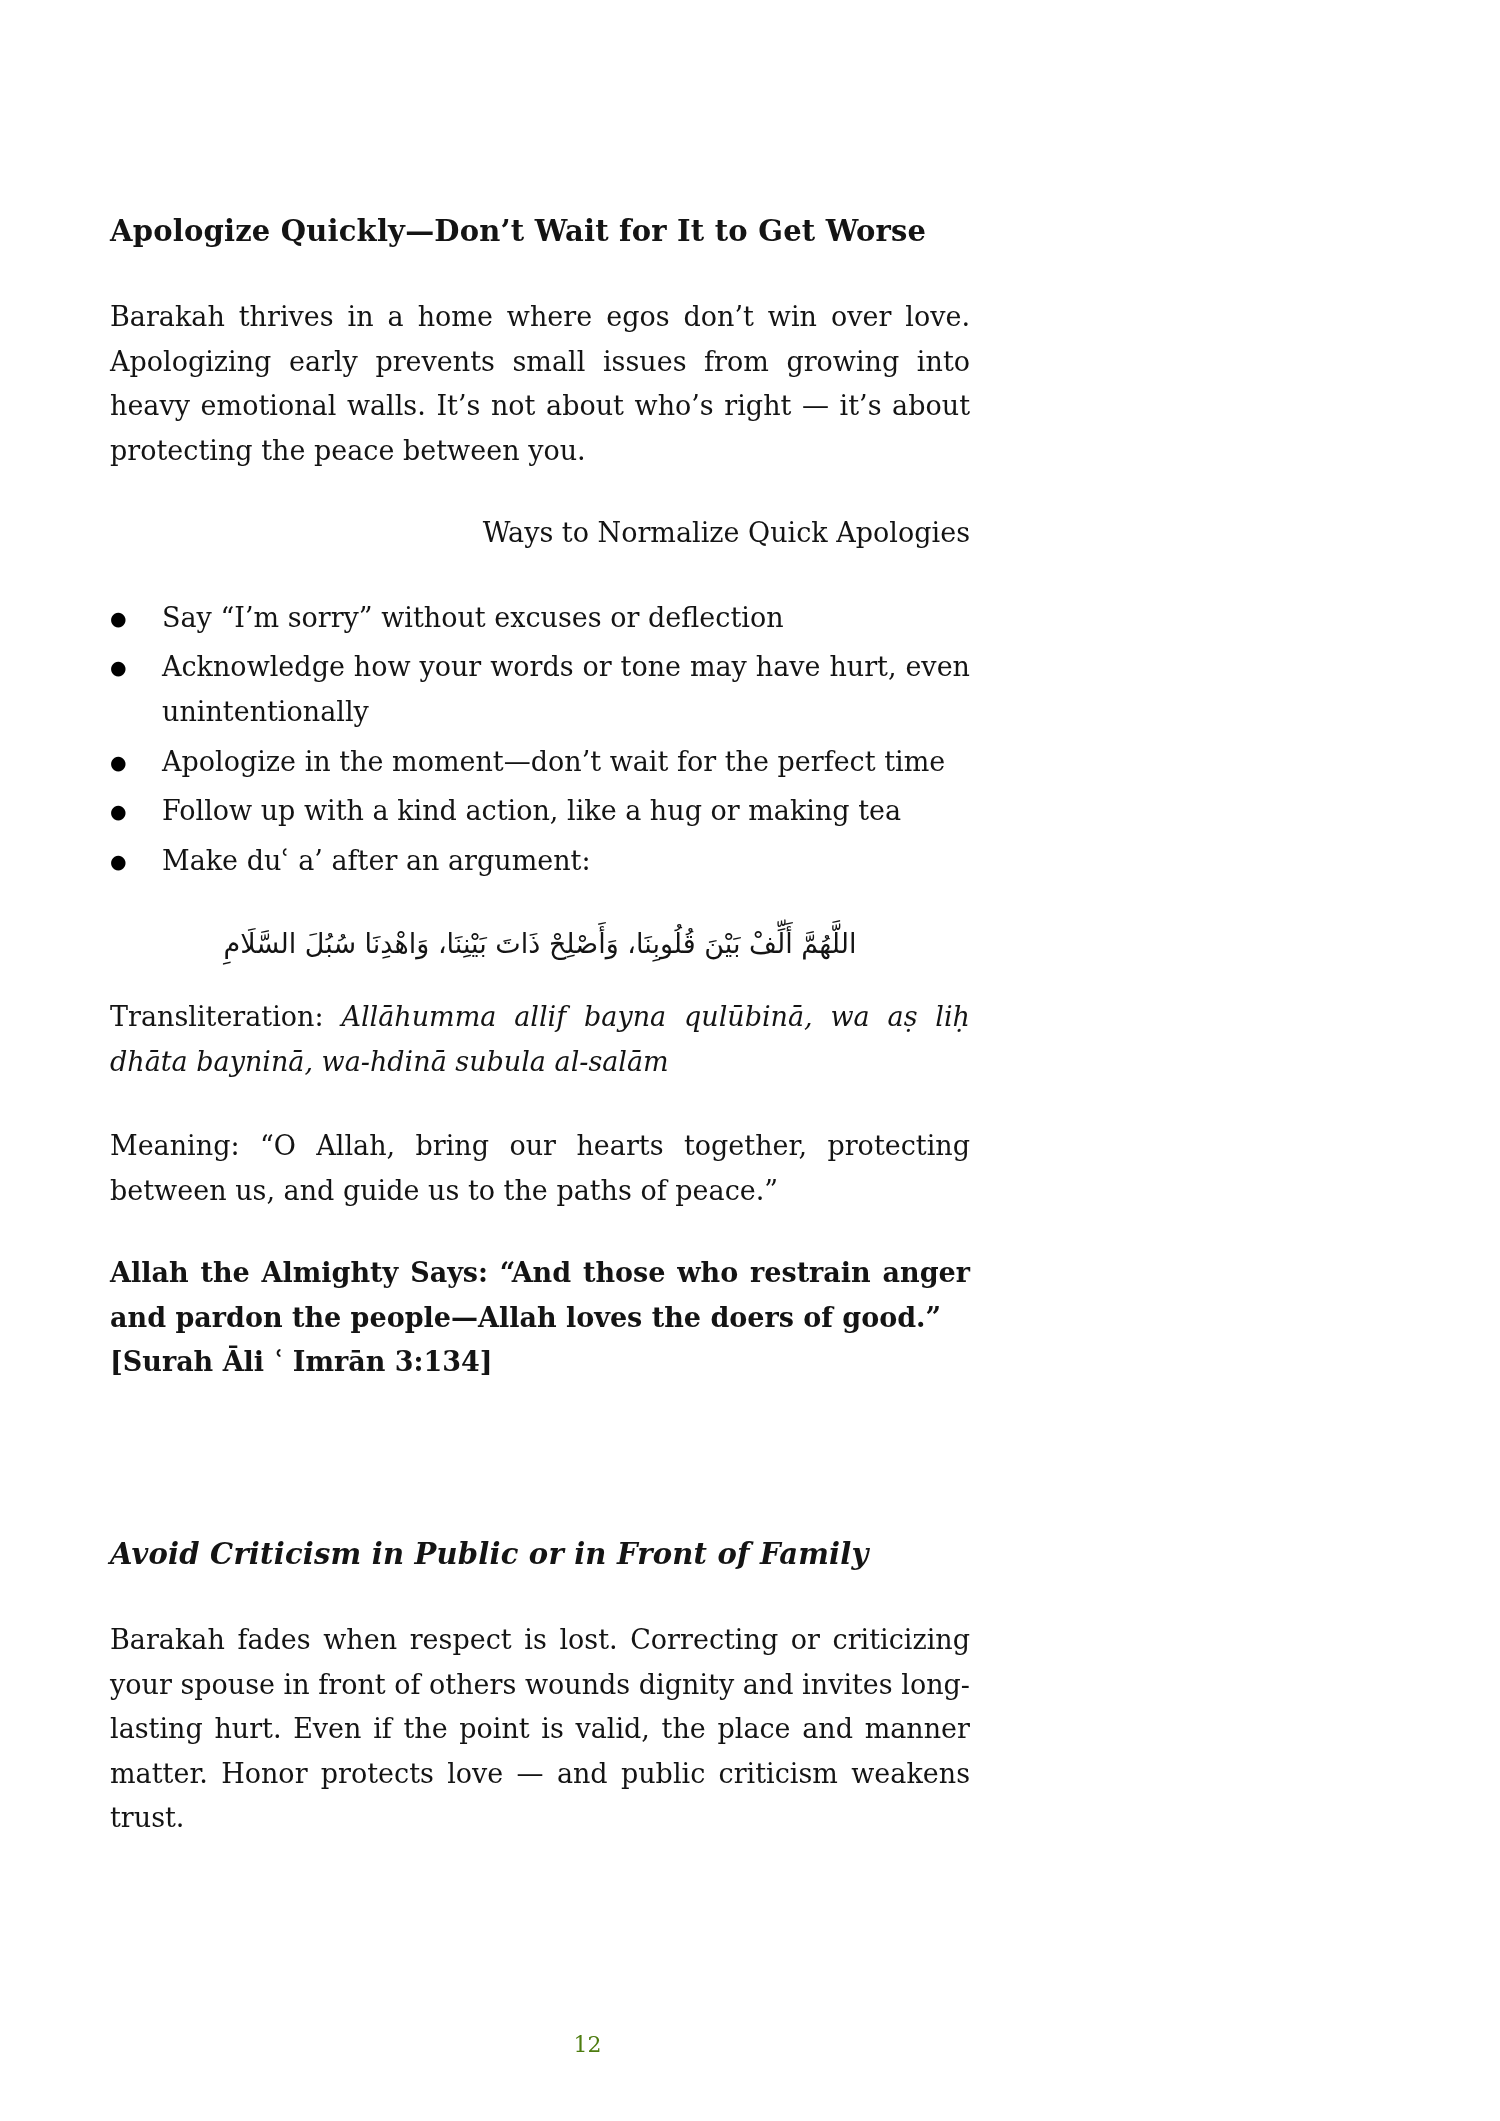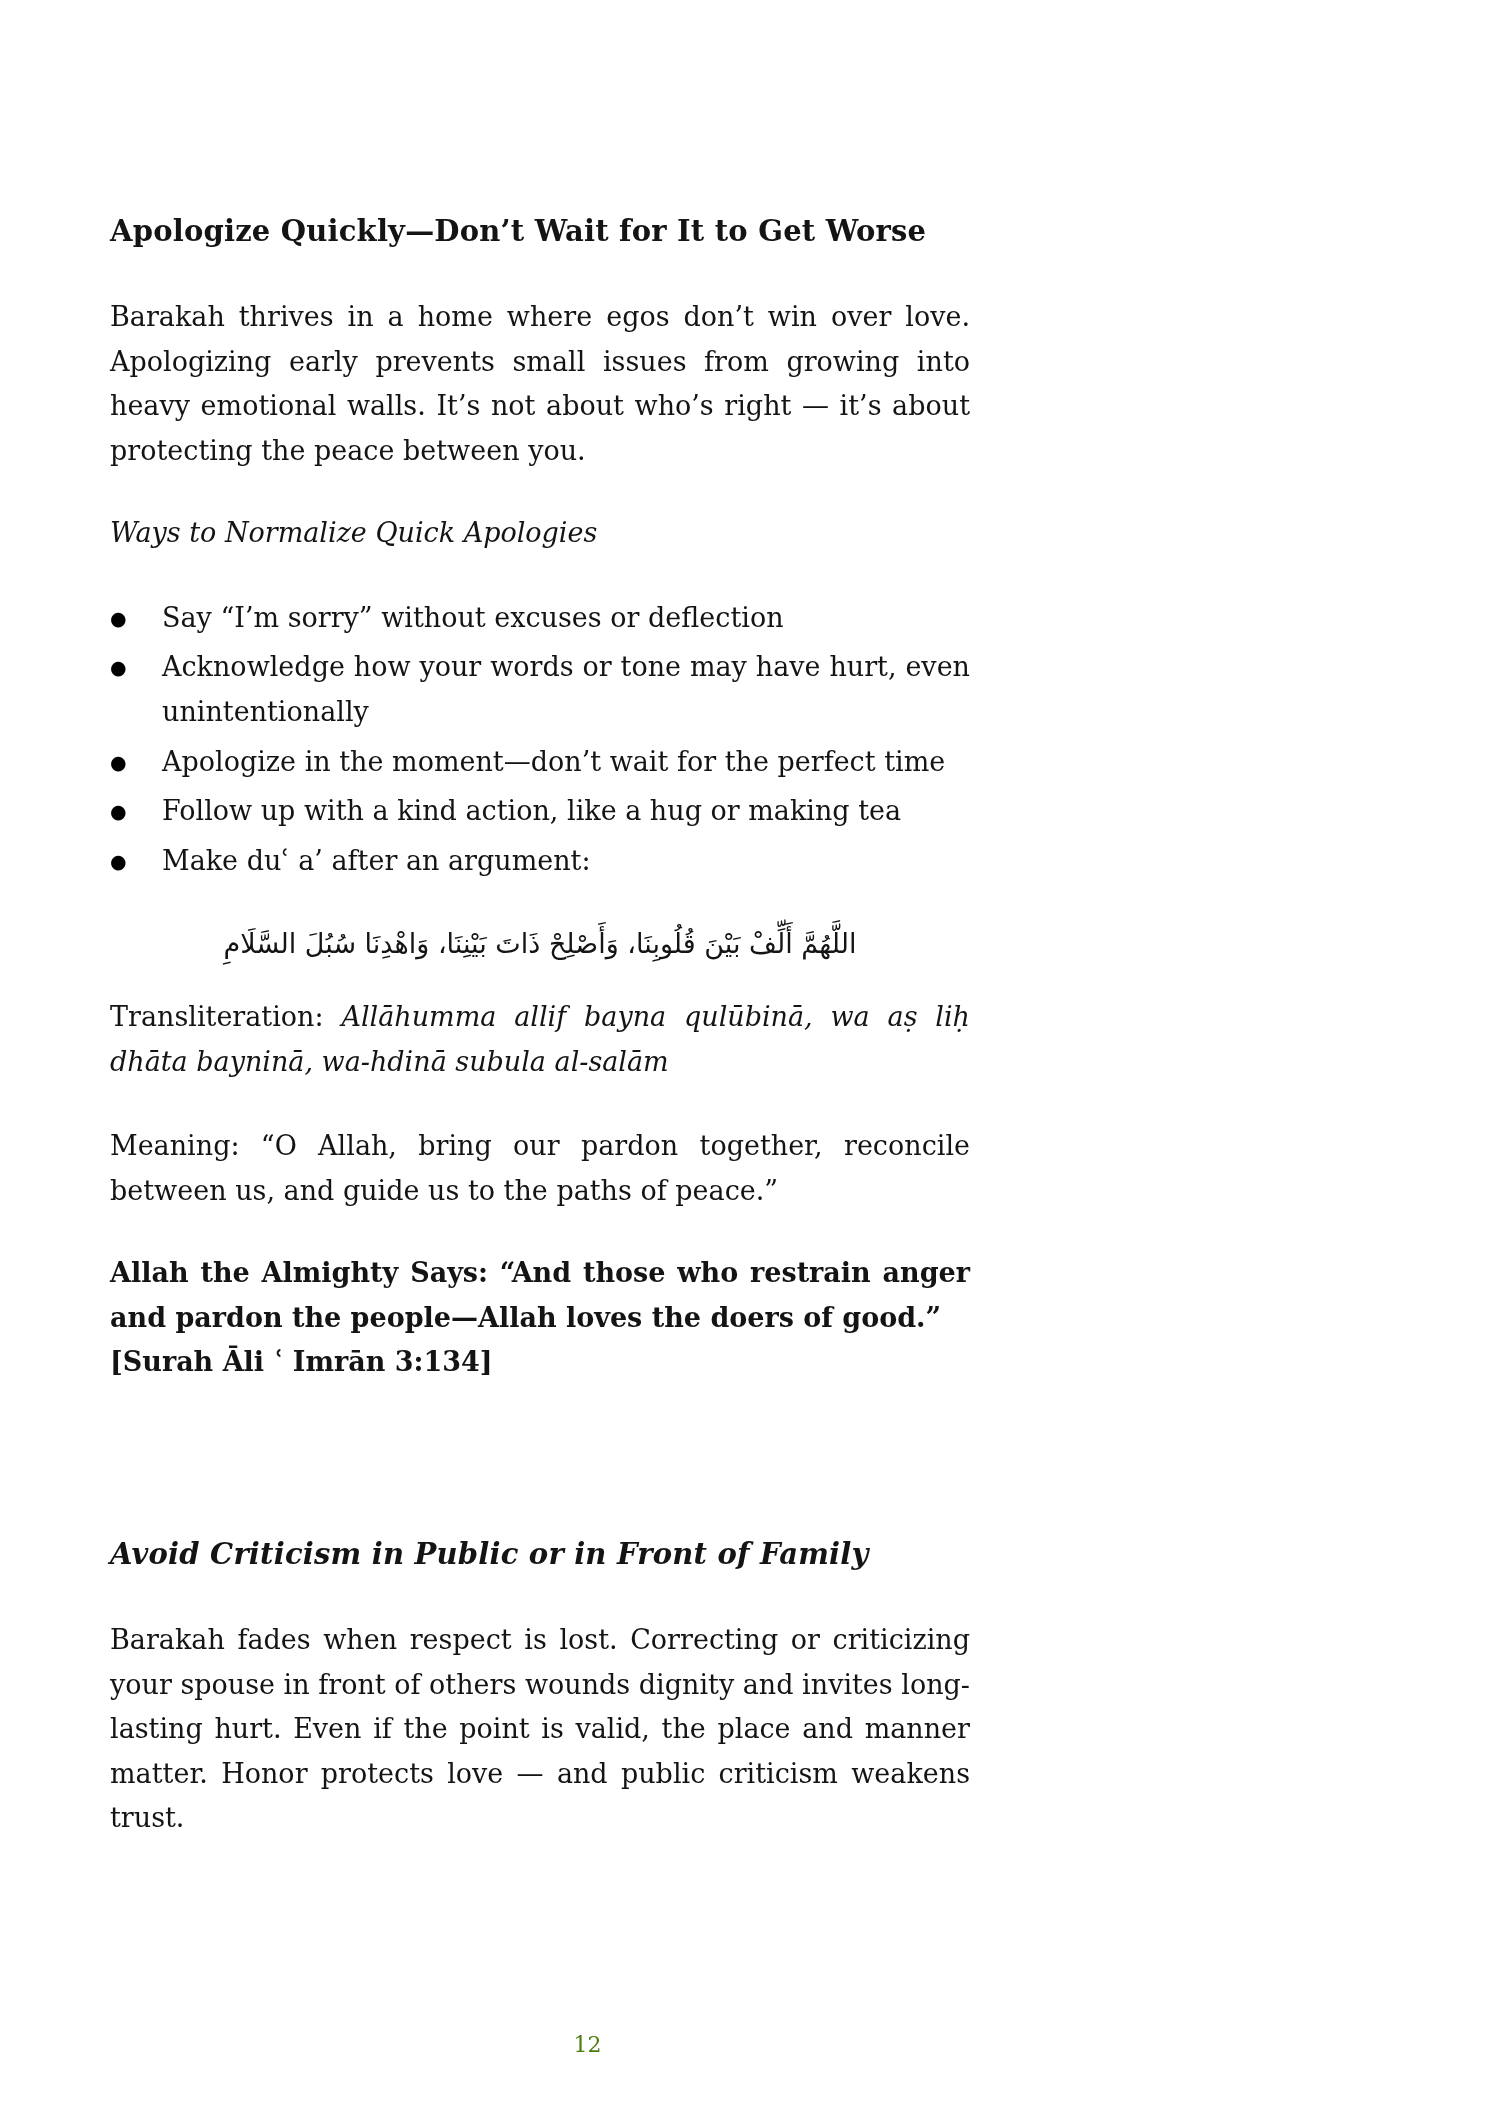--- a/index.html
+++ b/index.html
@@ -26,23 +26,22 @@
   }
   .para {
     font-size: 27px;
     line-height: 1.65;
     text-align: justify;
     margin-bottom: 38px;
   }
   .intro-line {
     font-size: 27px;
     line-height: 1.65;
-    text-align: left;
+    text-align: right;
     margin-bottom: 32px;
-    font-style: italic;
   }
   ul.bullets {
     list-style: none;
     margin: 40px 0 38px 0;
   }
   ul.bullets li {
     display: flex;
     font-size: 27px;
     line-height: 1.65;
     margin-bottom: 5px;
@@ -122,21 +121,21 @@
     <li>
       <span class="bullet-marker">●</span>
       <span class="bullet-text">Make duʿ a’ after an argument:</span>
     </li>
   </ul>
 
   <p class="arabic" dir="rtl">اللَّهُمَّ أَلِّفْ بَيْنَ قُلُوبِنَا، وَأَصْلِحْ ذَاتَ بَيْنِنَا، وَاهْدِنَا سُبُلَ السَّلَامِ</p>
 
   <p class="translit"><span>Transliteration: </span><span class="italic">Allāhumma allif bayna qulūbinā, wa aṣ liḥ  dhāta bayninā, wa-hdinā subula al-salām</span></p>
 
-  <p class="para">Meaning: “O Allah, bring our pardon together, reconcile between us, and guide us to the paths of peace.”</p>
+  <p class="para">Meaning: “O Allah, bring our hearts together, protecting between us, and guide us to the paths of peace.”</p>
 
   <div class="quote-group">
     <p class="para">Allah the Almighty Says: “And those who restrain anger and pardon the people—Allah loves the doers of good.”</p>
     <p class="quote-ref">[Surah Āli ʿ Imrān 3:134]</p>
   </div>
 
   <h2 class="sec-heading second-heading">Avoid Criticism in Public or in Front of Family</h2>
 
   <p class="para">Barakah fades when respect is lost. Correcting or criticizing your spouse in front of others wounds dignity and invites long-lasting hurt. Even if the point is valid, the place and manner matter. Honor protects love — and public criticism weakens trust.</p>
 

